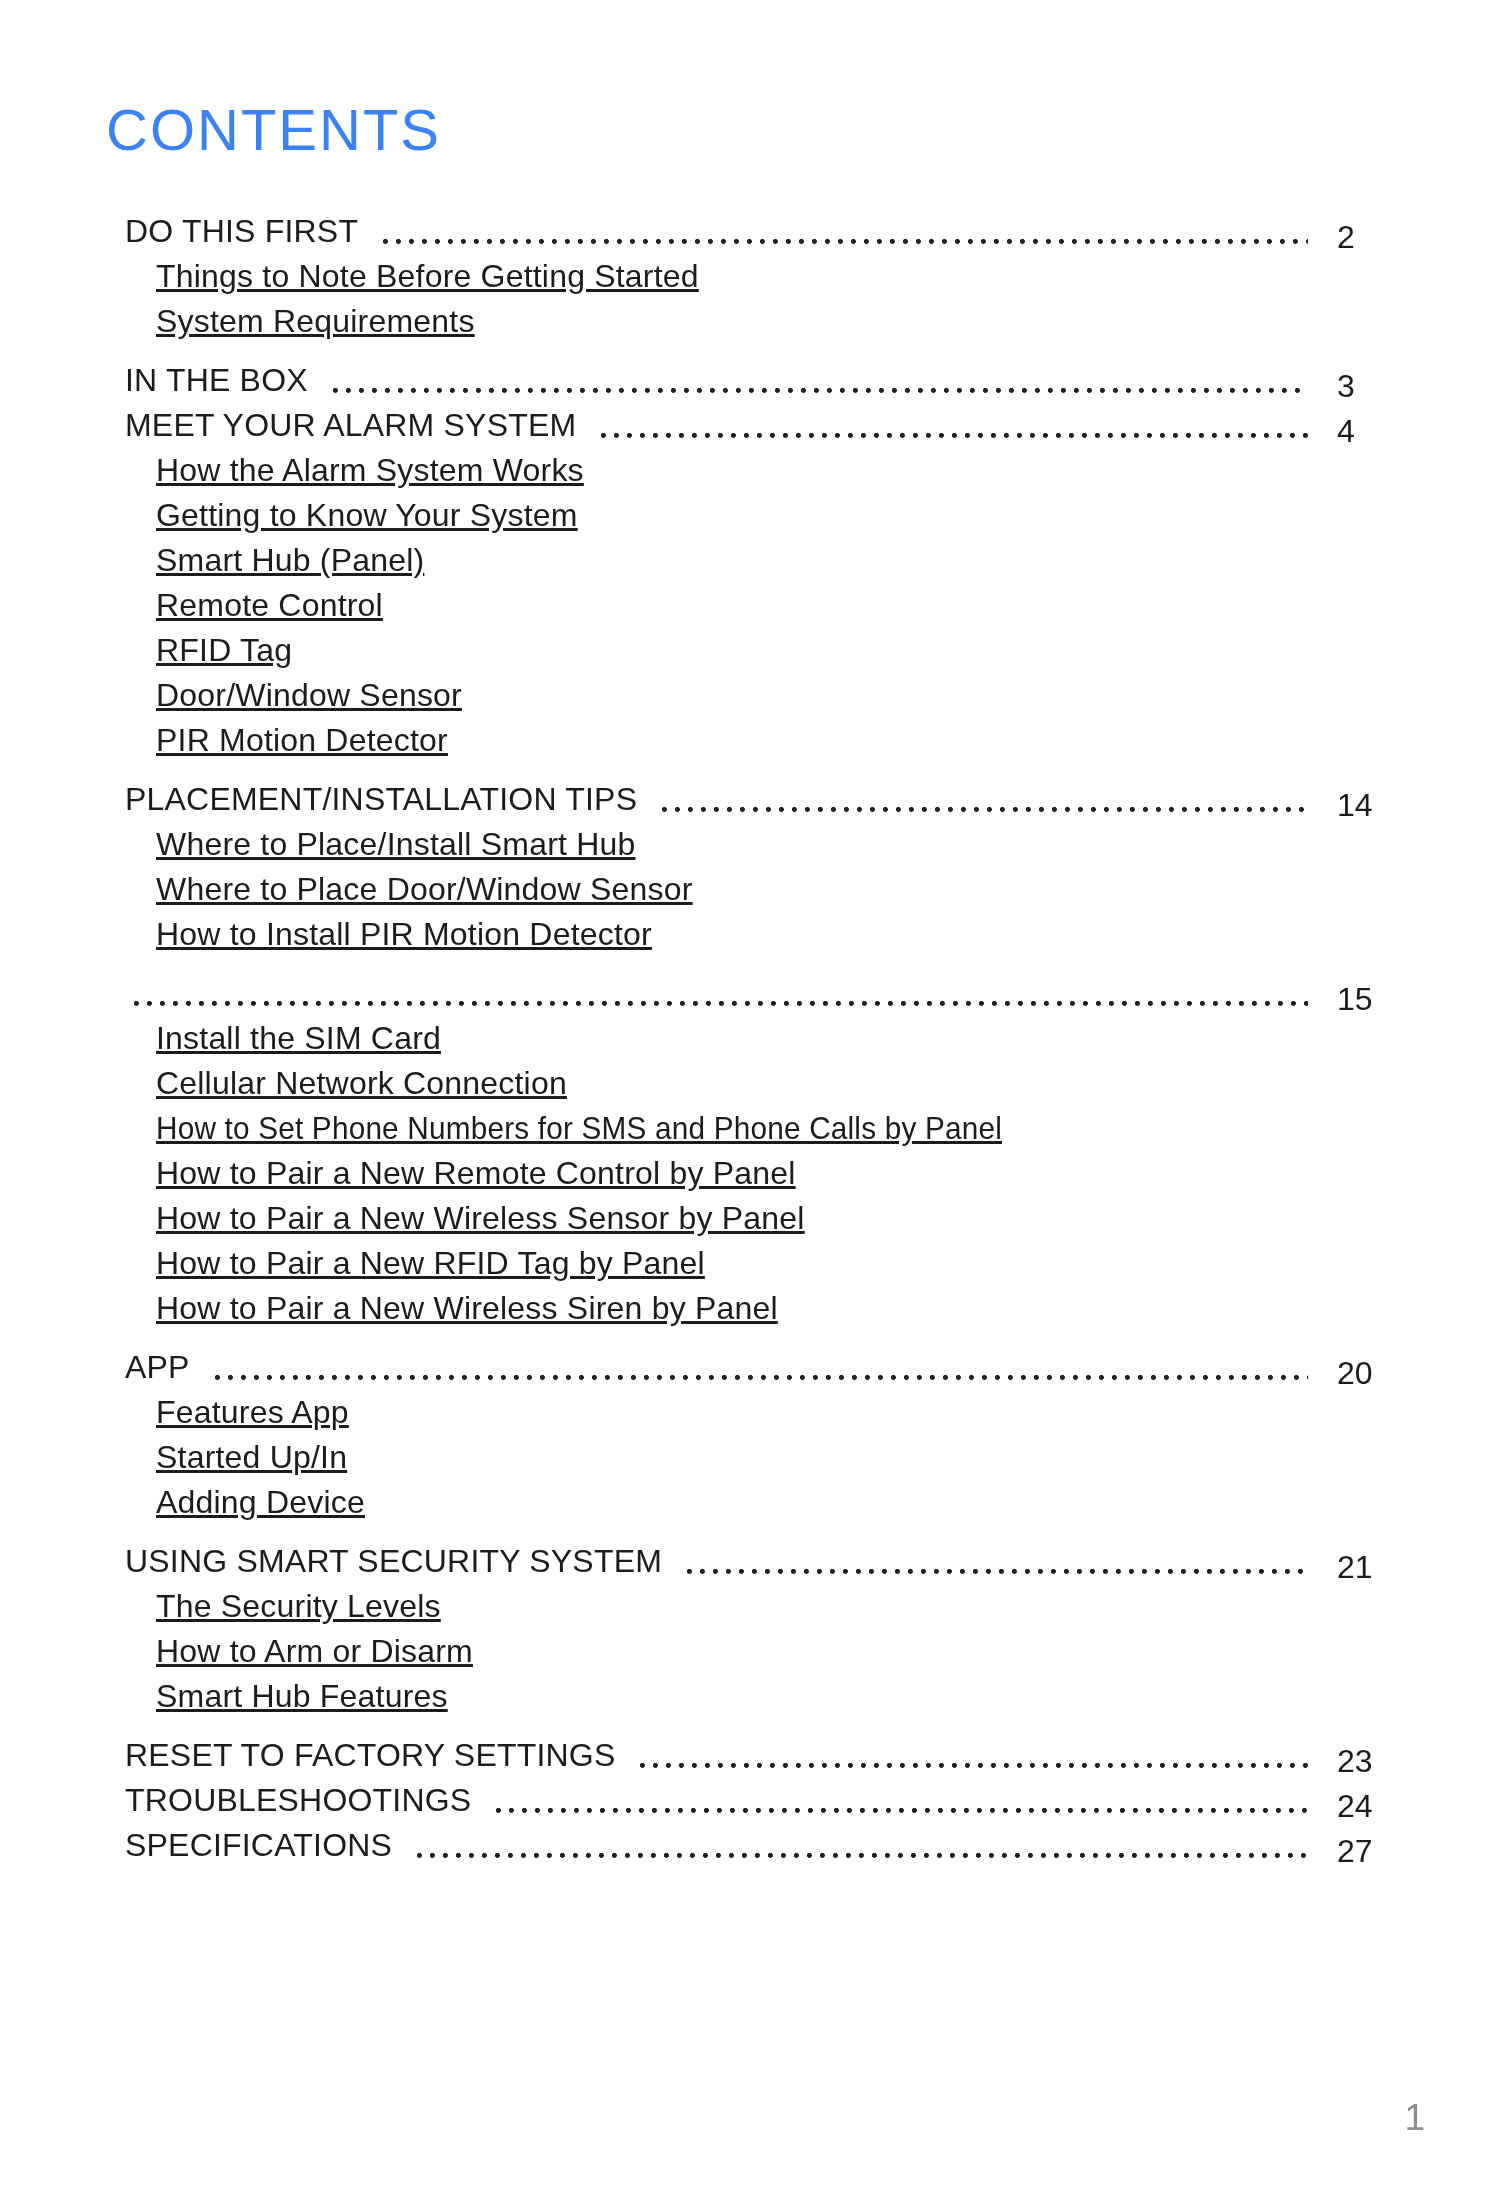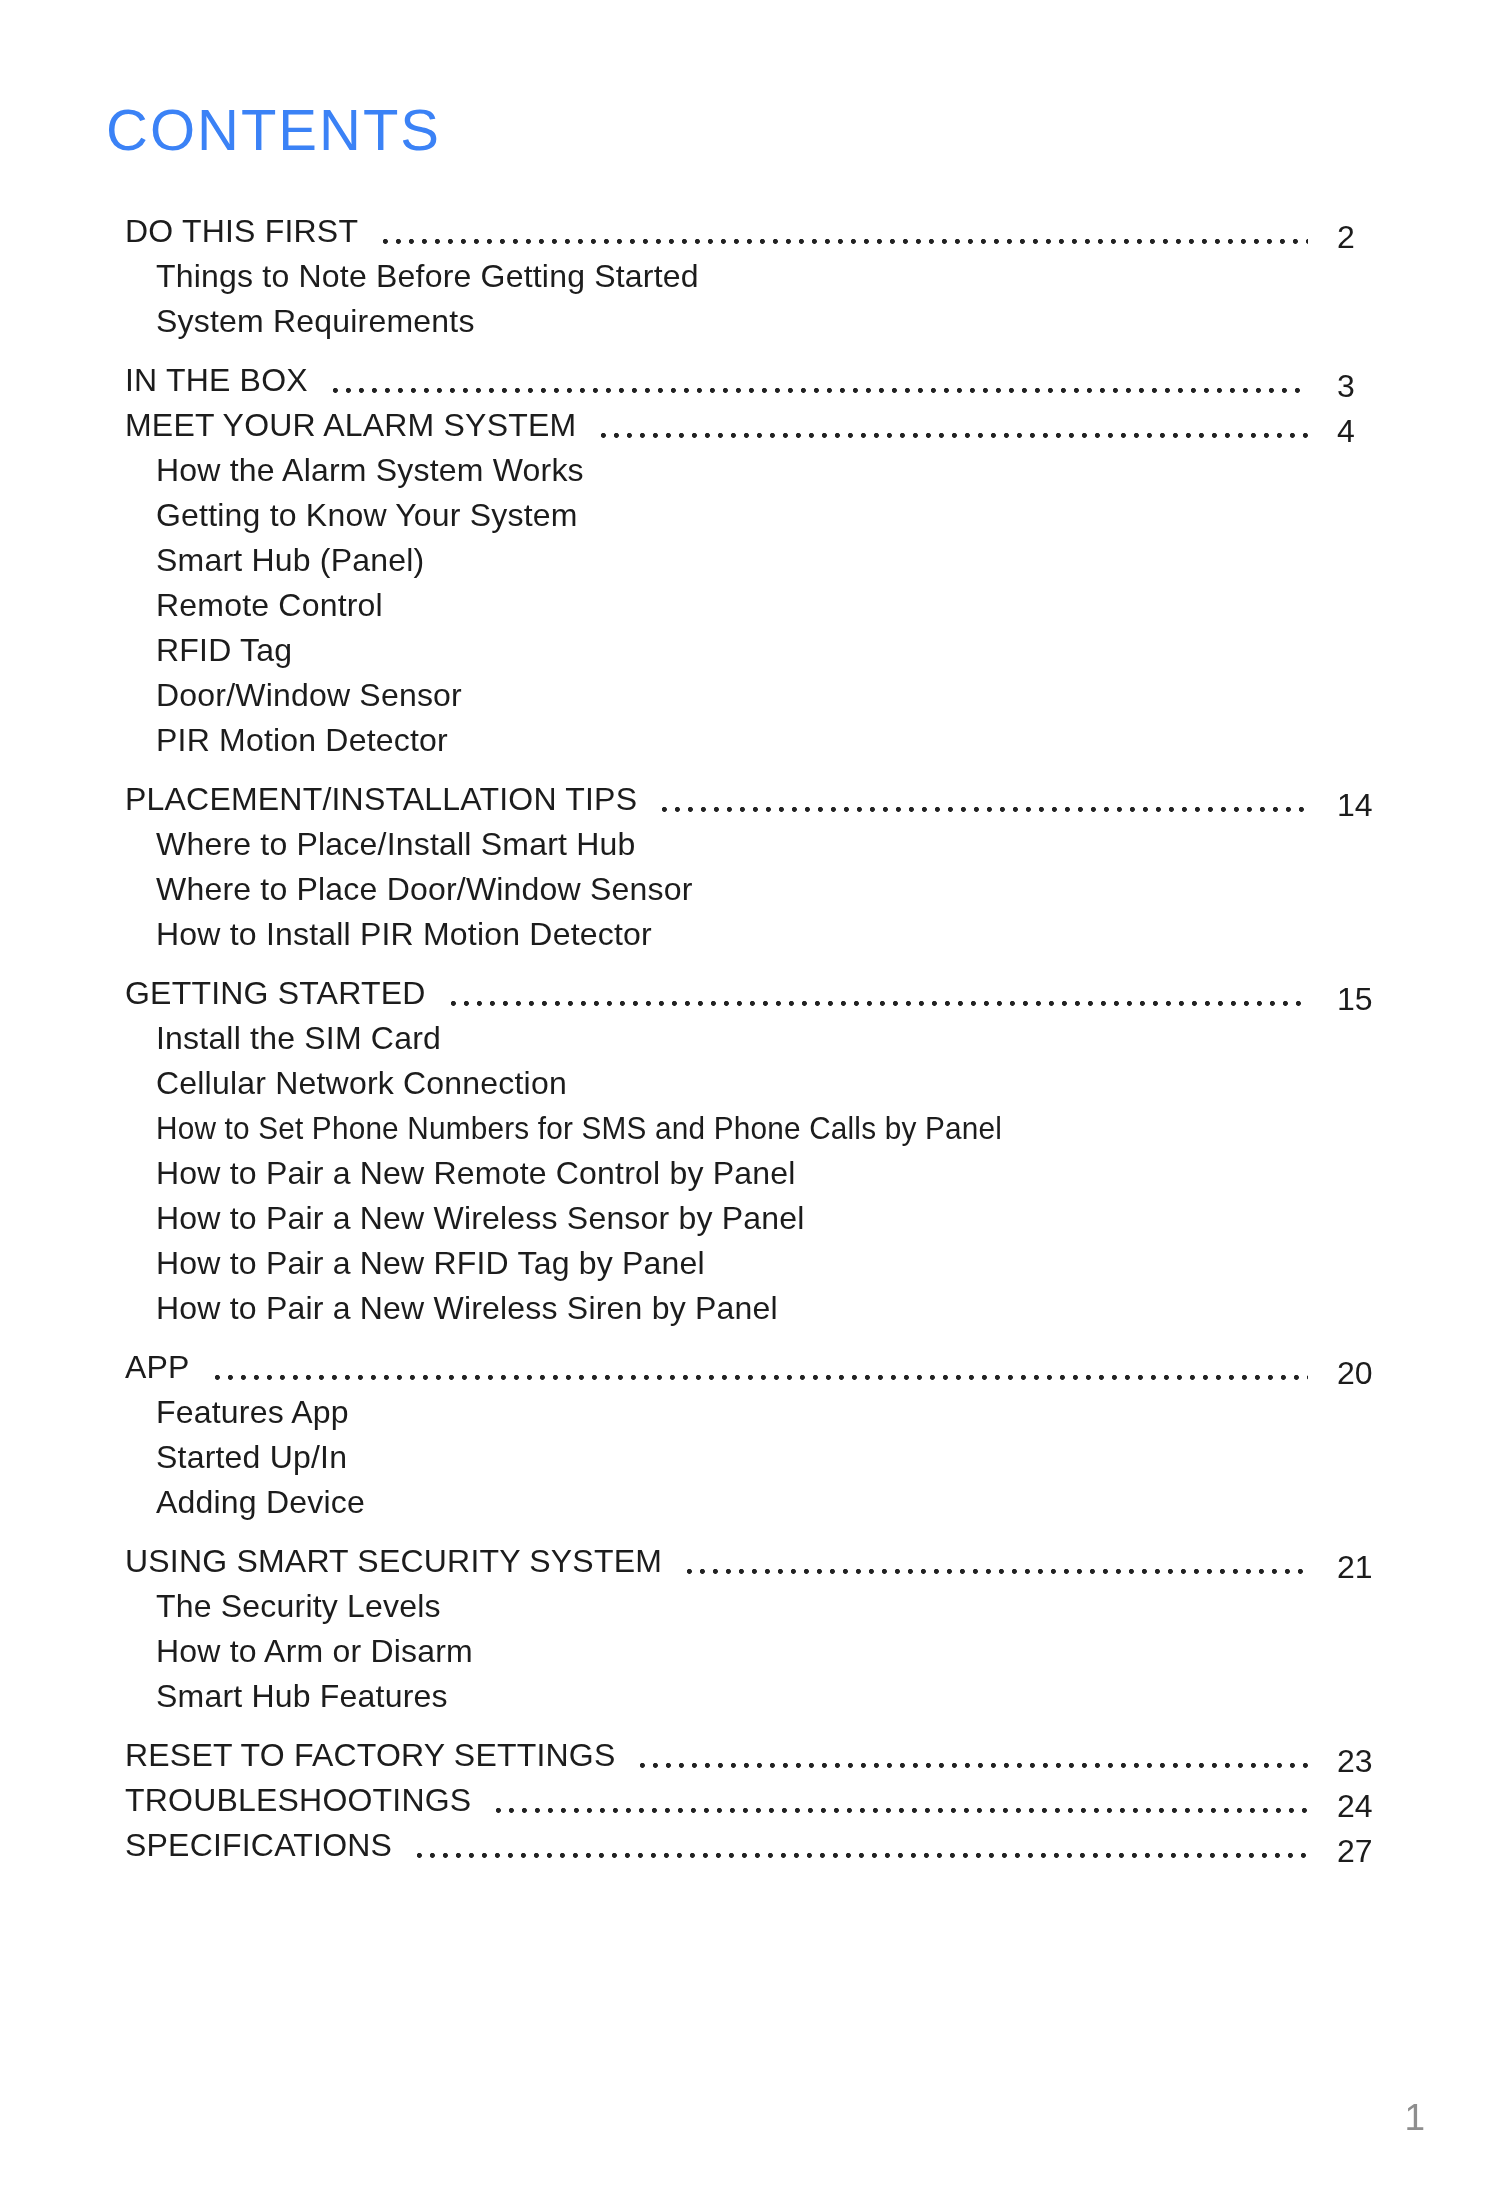--- a/index.html
+++ b/index.html
@@ -41,20 +41,21 @@
     display: flex;
     align-items: center;
     font-size: 32px;
     line-height: 45px;
     color: #1c1c1c;
     white-space: nowrap;
     gap: 16px;
   }
   .toc-row.sub {
     padding-left: 31px;
+    text-decoration: underline;
   }
   .toc-row.section-gap {
     margin-top: 14px;
   }
   .toc-label {
     white-space: nowrap;
     letter-spacing: 0.2px;
   }
   .toc-label.condensed {
     display: inline-block;
@@ -152,21 +153,20 @@
       <div class="toc-row sub">
         <span class="toc-label">Where to Place/Install Smart Hub</span>
       </div>
       <div class="toc-row sub">
         <span class="toc-label">Where to Place Door/Window Sensor</span>
       </div>
       <div class="toc-row sub">
         <span class="toc-label">How to Install PIR Motion Detector</span>
       </div>
       <div class="toc-row section-gap">
-        <span class="toc-label">GETTING STARTED</span>
         <span class="toc-dots"></span>
         <span class="toc-page">15</span>
       </div>
       <div class="toc-row sub">
         <span class="toc-label">Install the SIM Card</span>
       </div>
       <div class="toc-row sub">
         <span class="toc-label">Cellular Network Connection</span>
       </div>
       <div class="toc-row sub">

